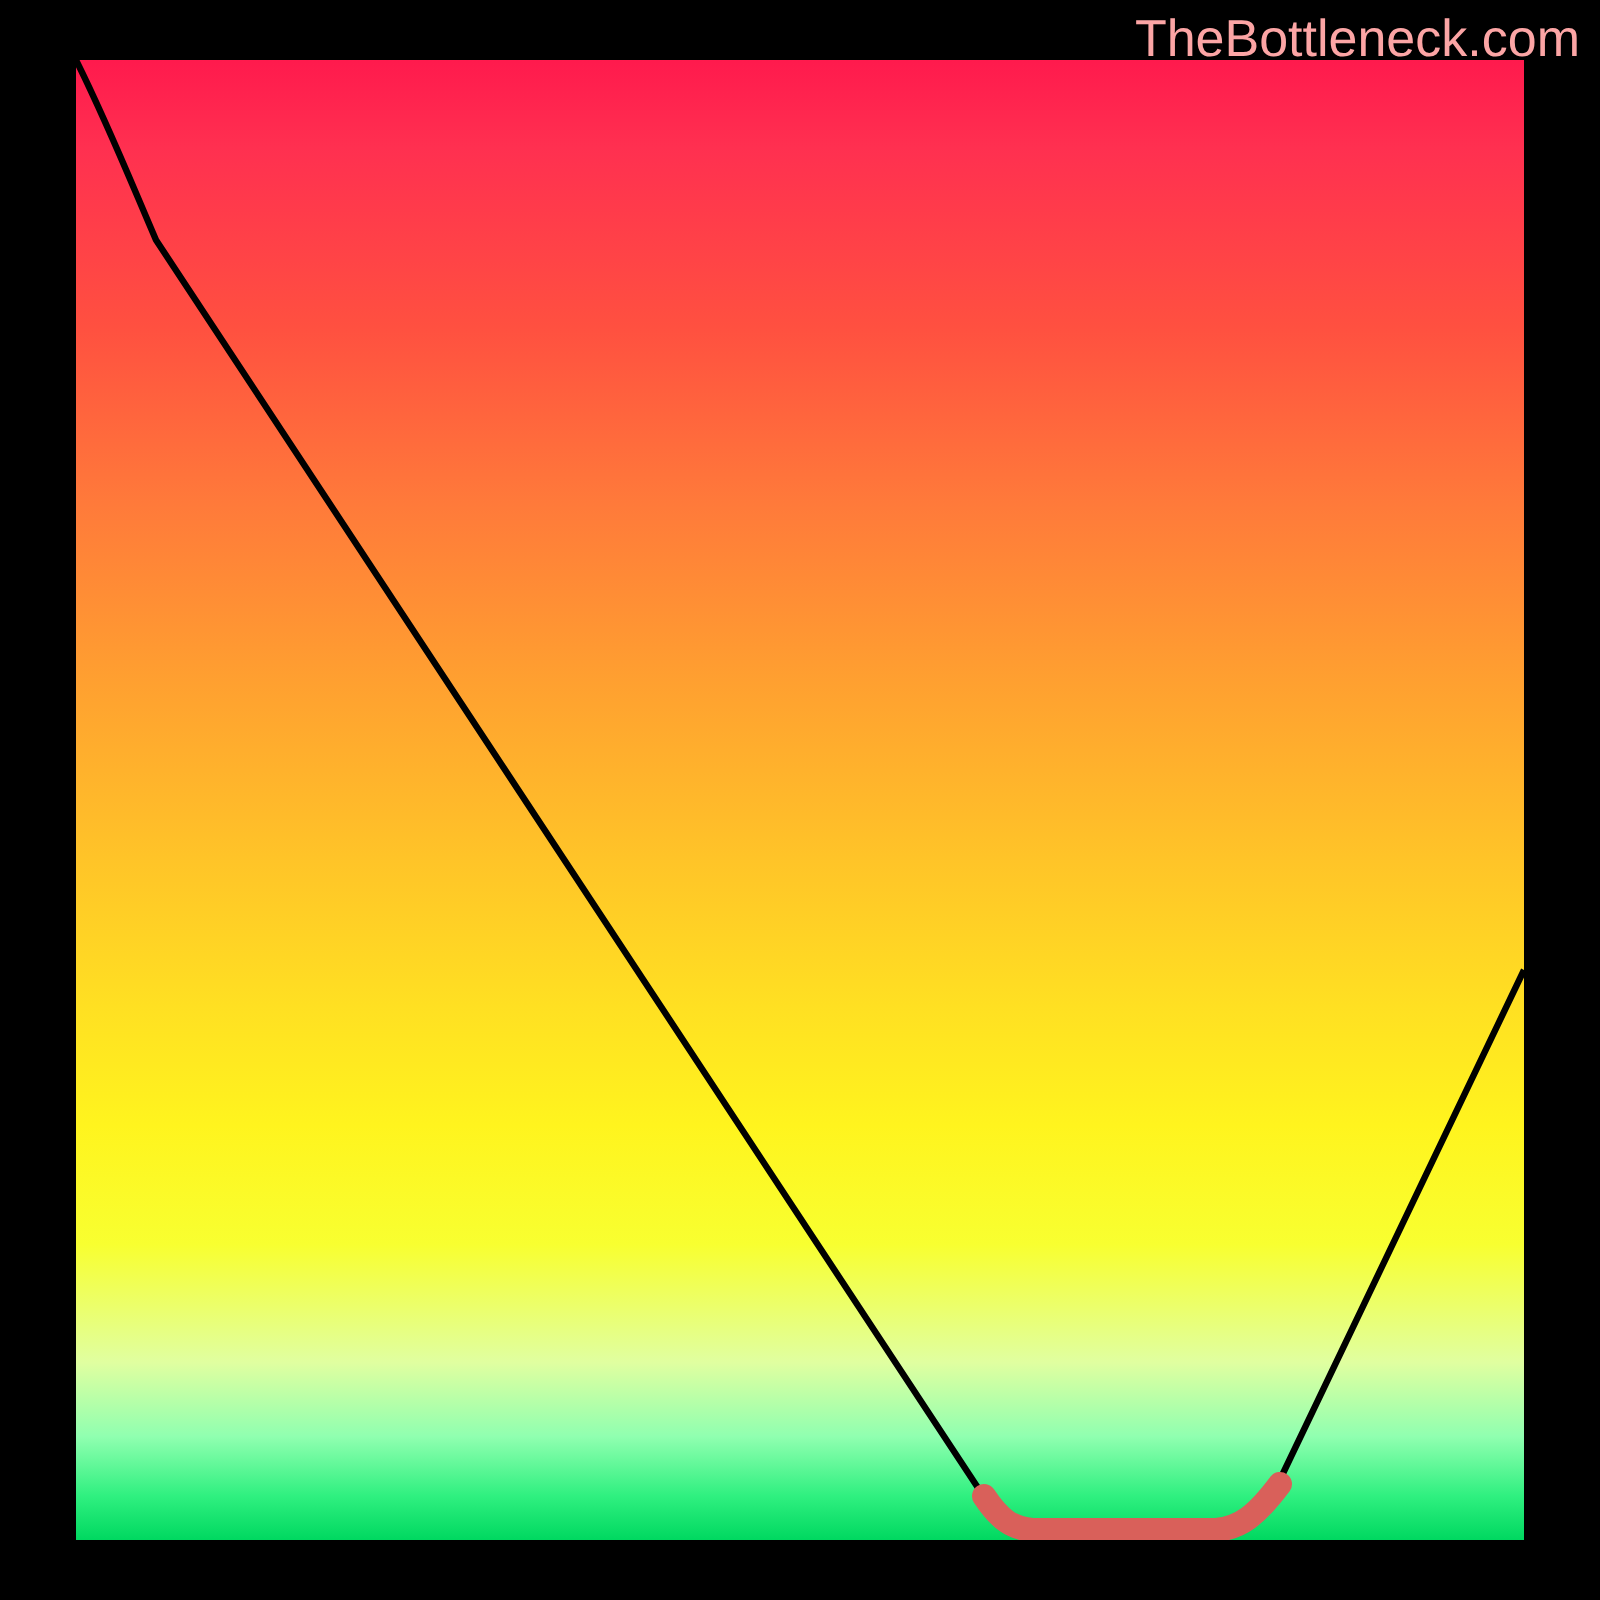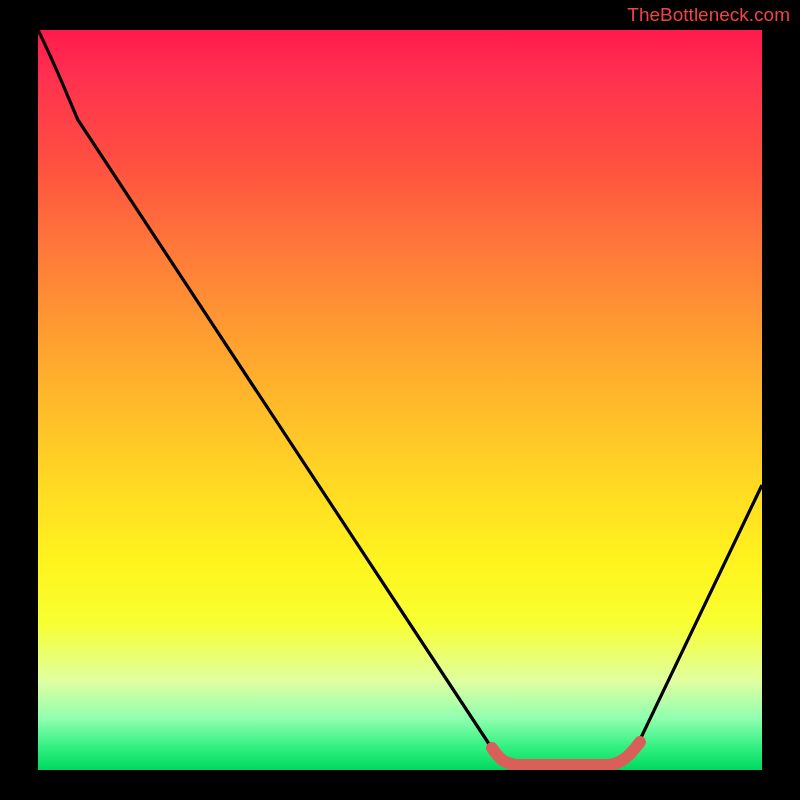--- a/index.html
+++ b/index.html
@@ -7,22 +7,22 @@
     width: 800px;
     height: 800px;
     background: #000;
     position: relative;
     font-family: Arial, sans-serif;
   }
   .watermark {
     position: absolute;
     top: 4px;
     right: 10px;
-    color: #ef4444;
-    font-size: 19px;
+    color: #fca5a5;
+    font-size: 26px;
     font-weight: 500;
     z-index: 10;
   }
   .chart-area {
     position: absolute;
     left: 38px;
     top: 30px;
     width: 724px;
     height: 740px;
     overflow: hidden;

